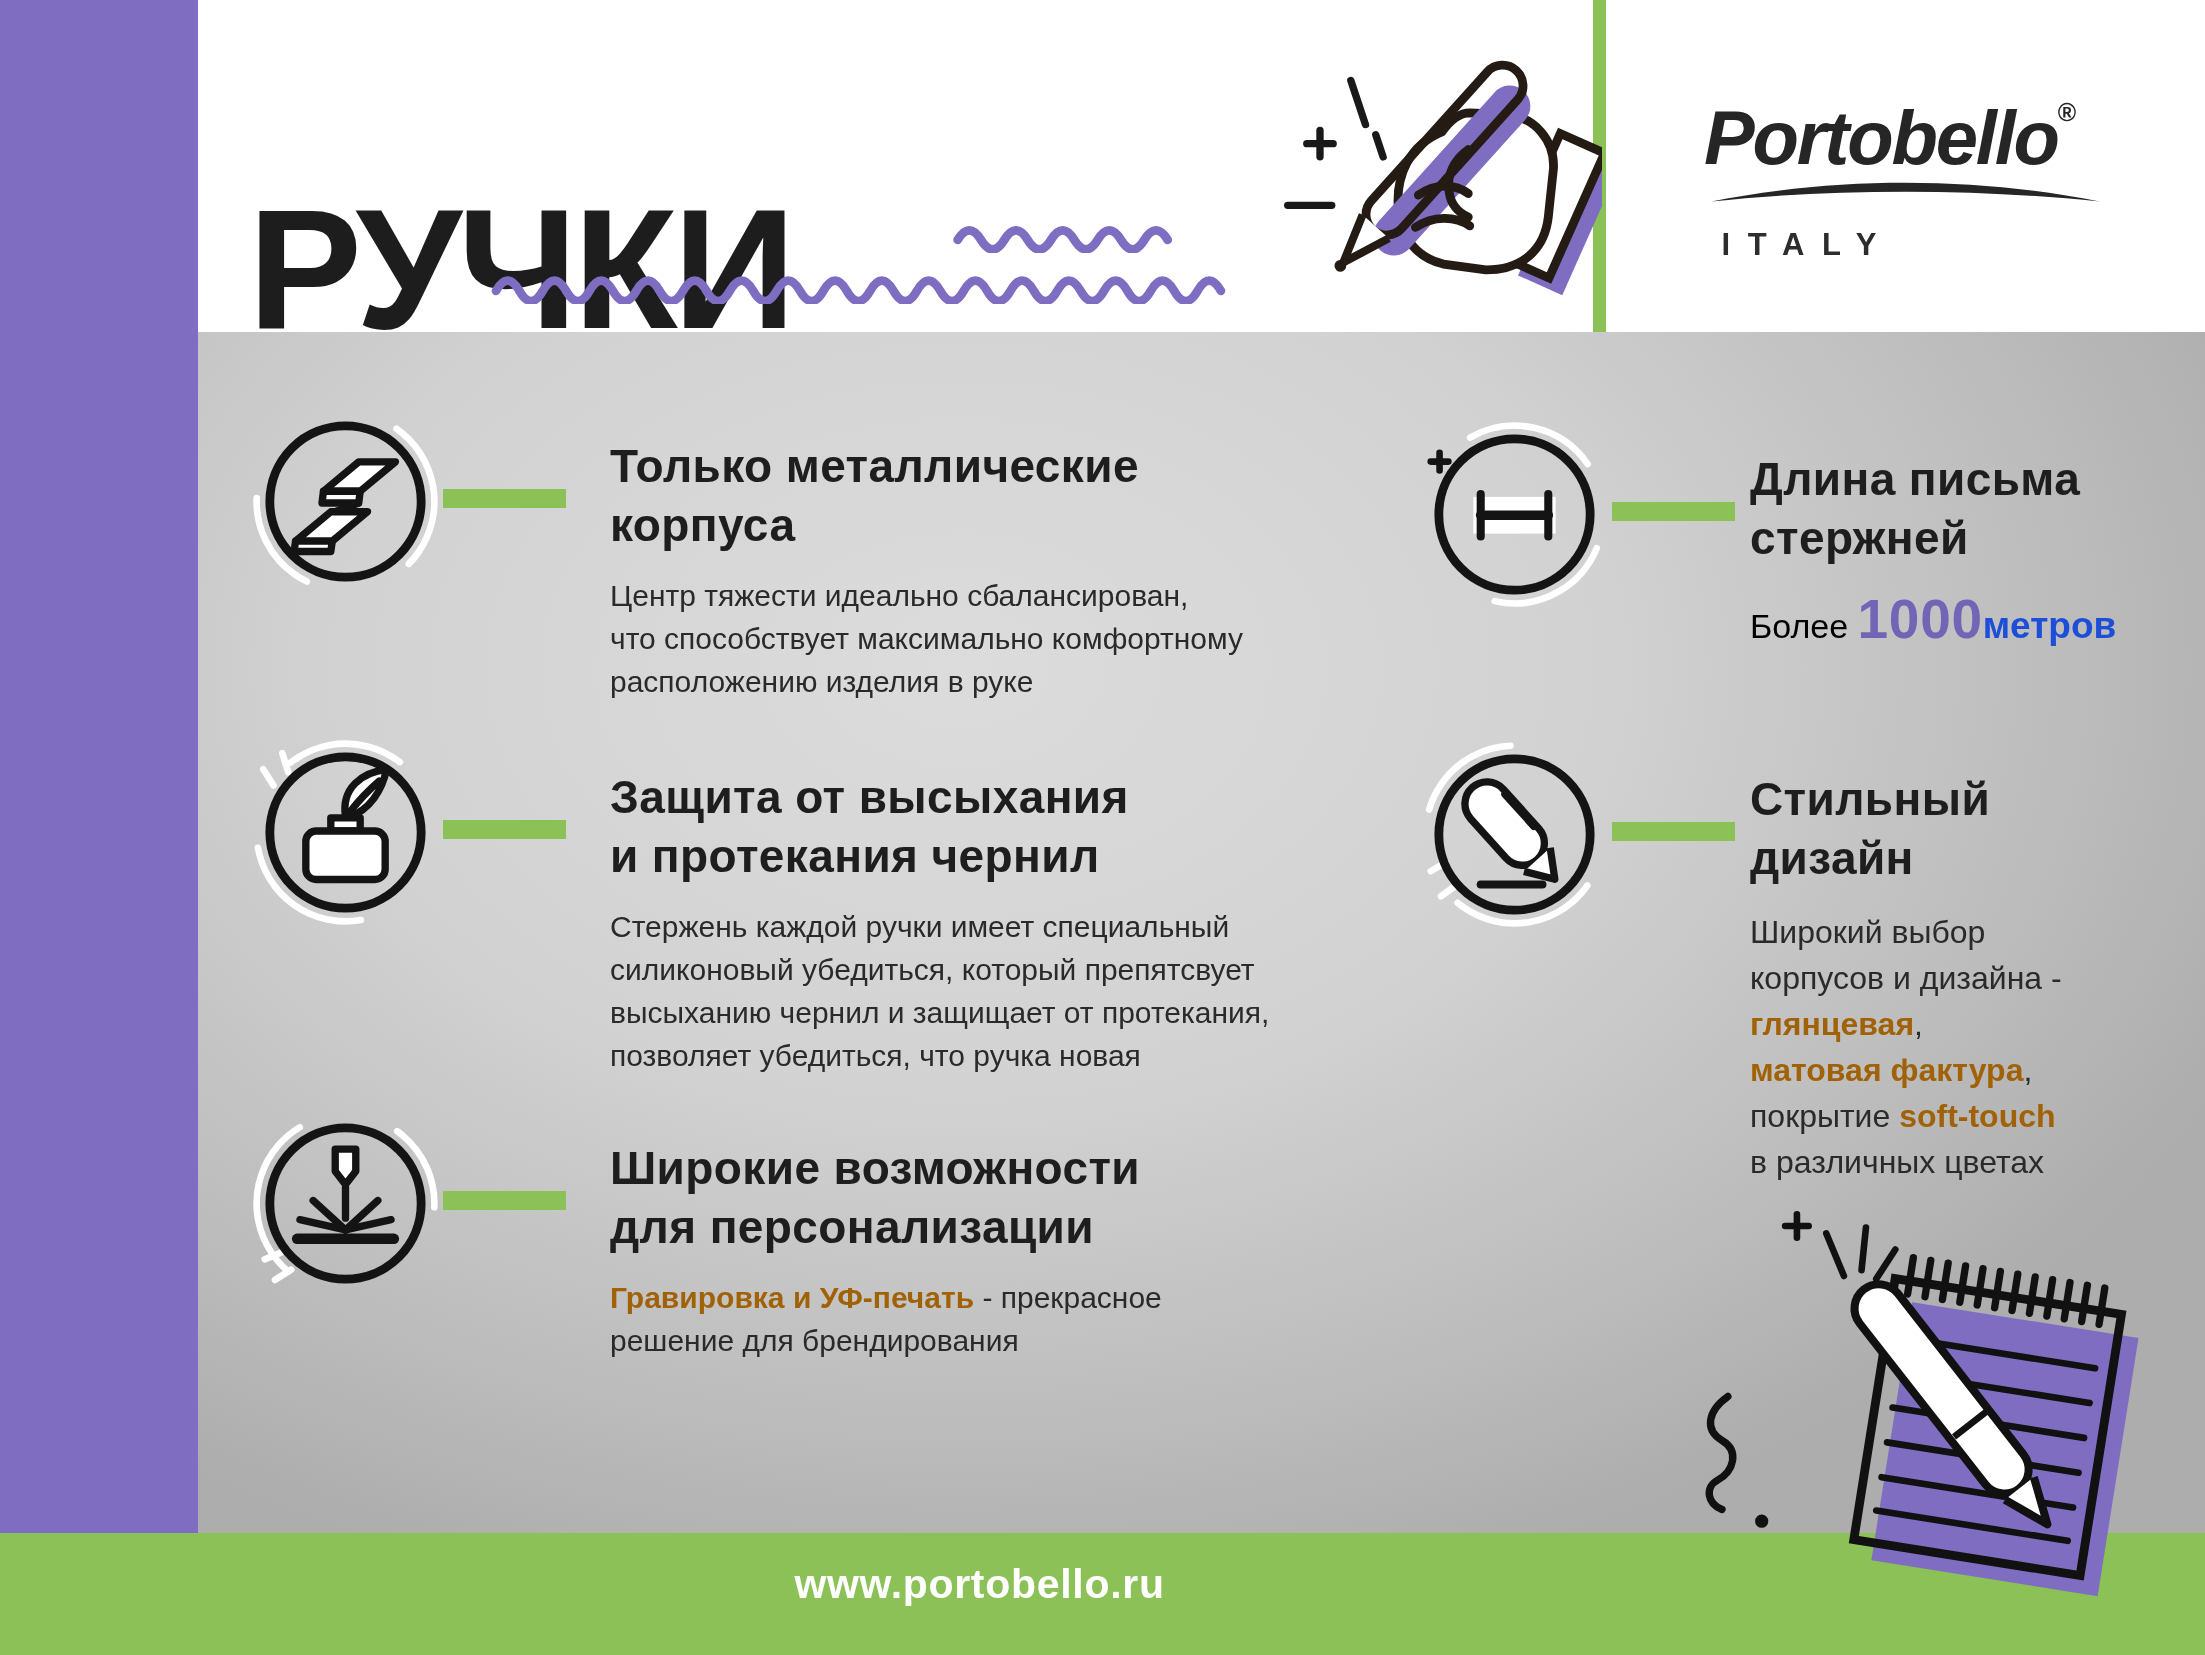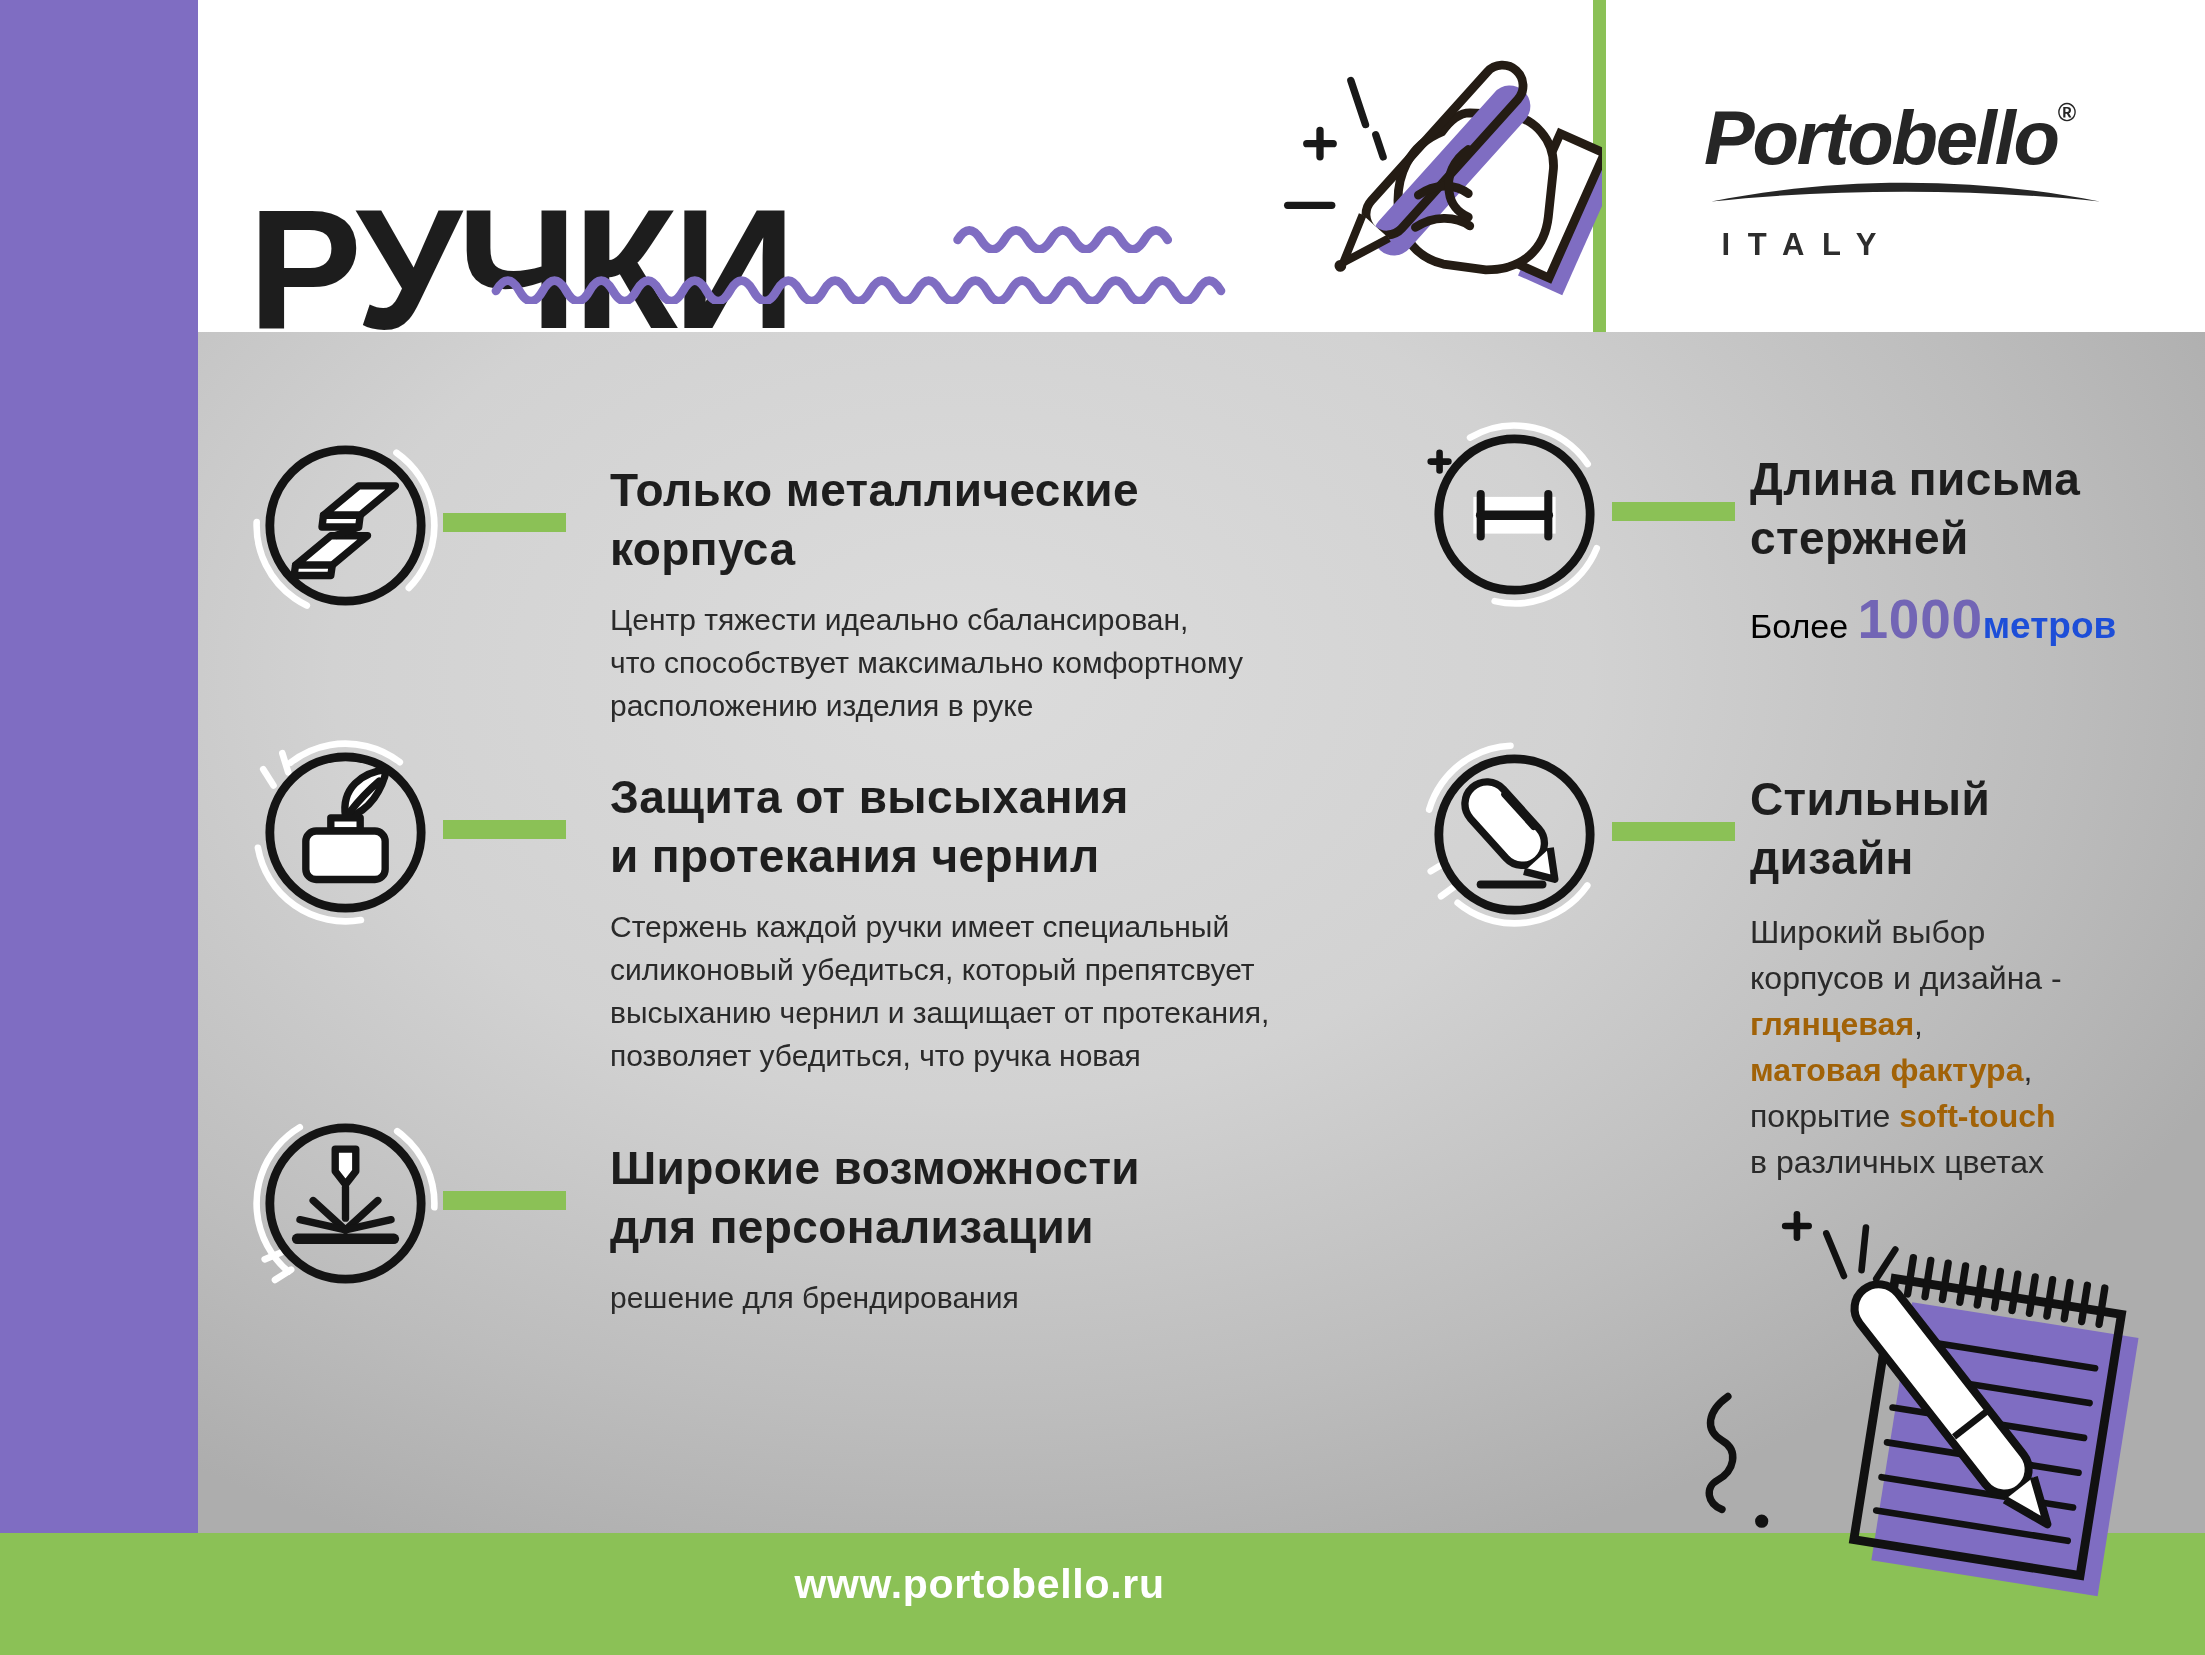--- a/index.html
+++ b/index.html
@@ -112,21 +112,21 @@
   </svg>
 
   <div class="logo">
     <div class="logo-name"><span>Portobello</span><span class="logo-reg">®</span></div>
     <svg class="logo-swoosh" width="403" height="34" viewBox="0 0 548 46">
       <path d="M10 36 C 180 2 368 2 538 36 C 368 18 180 18 10 36 Z" fill="#262626"></path>
     </svg>
     <div class="logo-country">ITALY</div>
   </div>
 
-  <div class="item item-l" style="left:250px;top:430px;">
+  <div class="item item-l" style="left:250px;top:406px;">
     <svg class="icon" width="191" height="191" viewBox="0 0 260 260">
       <circle cx="130" cy="130" r="121" fill="none" stroke="#ffffff" stroke-width="9" stroke-dasharray="210 150 140 999" stroke-linecap="round" transform="rotate(-55 130 130)"></circle>
       <circle cx="130" cy="130" r="103" fill="none" stroke="#141414" stroke-width="12"></circle>
       <g stroke="#141414" stroke-width="10" fill="#ffffff" stroke-linejoin="round">
         <polygon points="100,116 148,76 198,76 150,116"></polygon>
         <polygon points="100,116 150,116 148,132 98,132"></polygon>
         <polygon points="62,184 110,144 160,144 112,184"></polygon>
         <polygon points="62,184 112,184 110,198 60,198"></polygon>
         <line x1="148" y1="132" x2="116" y2="144"></line>
       </g>
@@ -193,20 +193,21 @@
         <line x1="64" y1="178" x2="196" y2="178" stroke-width="14"></line>
       </g>
     </svg>
     <div class="dash"></div>
     <div class="txt">
       <h3 class="feat-title">
         <span>Широкие возможности</span>
         <span>для персонализации</span>
       </h3>
       <p class="feat-desc">
+        <span class="dline"><span class="accent">Гравировка и УФ-печать</span><span> - прекрасное</span></span>
         <span class="dline">решение для брендирования</span>
       </p>
     </div>
   </div>
 
   <div class="item item-r" style="left:1419px;top:419px;">
     <svg class="icon" width="191" height="191" viewBox="0 0 260 260">
       <circle cx="130" cy="130" r="121" fill="none" stroke="#ffffff" stroke-width="9" stroke-dasharray="180 120 170 999" stroke-linecap="round" transform="rotate(-120 130 130)"></circle>
       <g stroke="#141414" stroke-width="9" stroke-linecap="round">
         <line x1="16" y1="58" x2="40" y2="58"></line>

